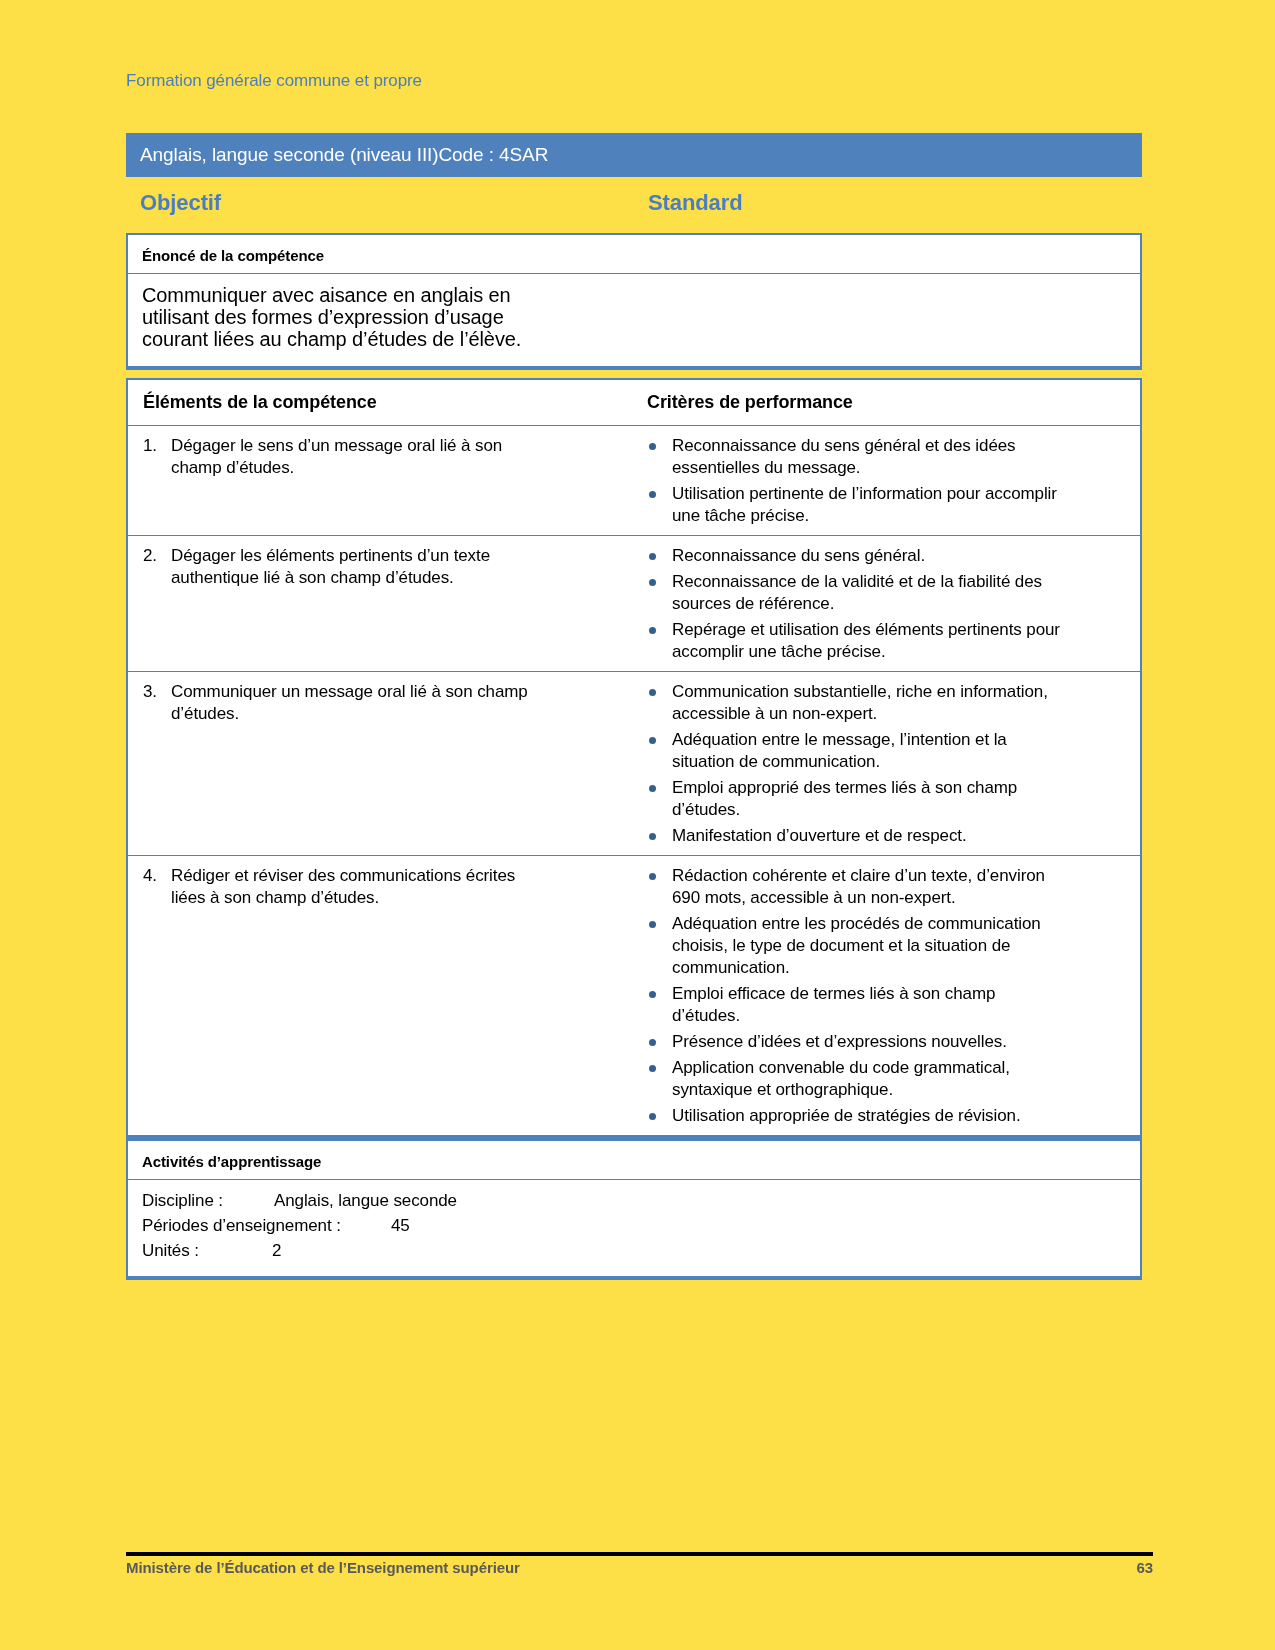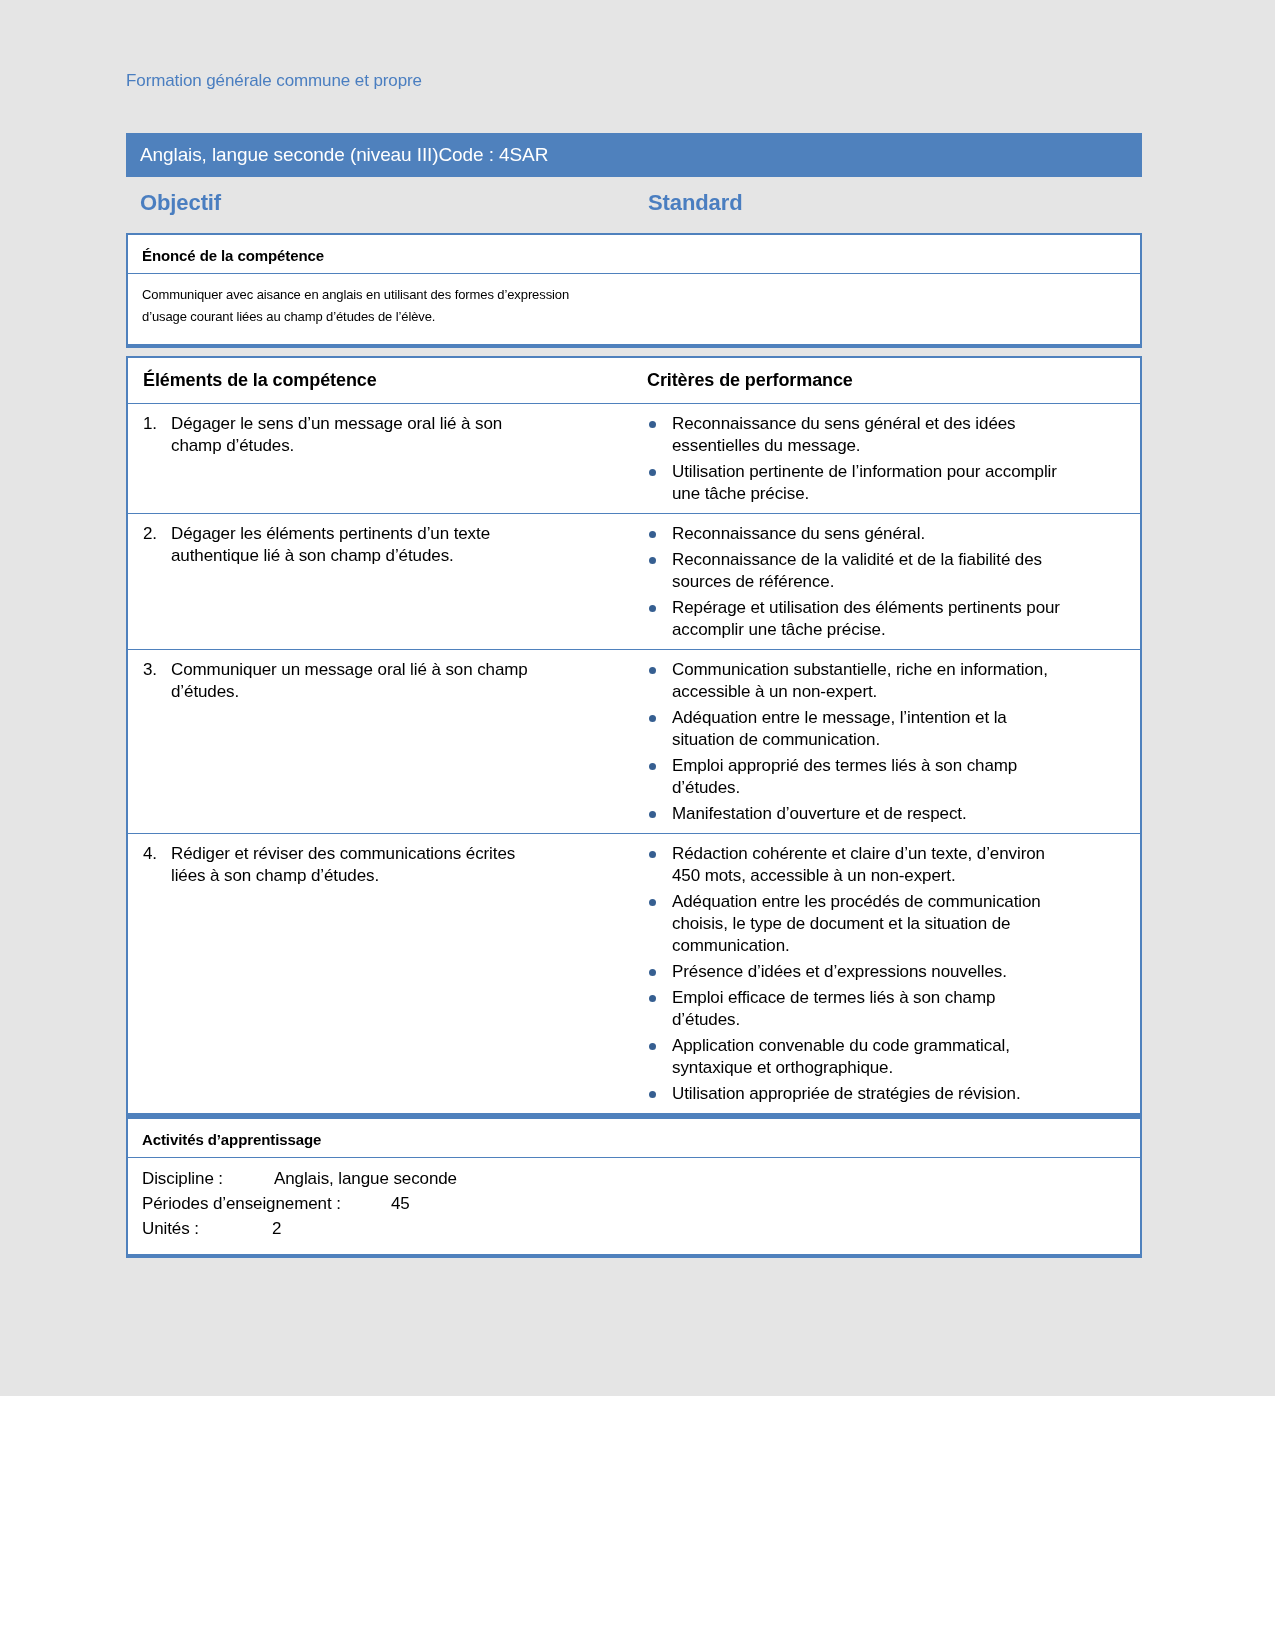--- a/index.html
+++ b/index.html
@@ -1,19 +1,19 @@
 <!DOCTYPE html>
 <html><head>
 <meta charset="utf-8">
 <style>
   html,body{margin:0;padding:0;background:#ffffff;}
   .page{
     position:relative;
-    width:1275px;height:1396px;
-    background:#e5e5e5;
+    width:1275px;height:1650px;
+    background:#fde047;
     font-family:"Liberation Sans", sans-serif;
     color:#000;
     letter-spacing:-0.1px;
     overflow:hidden;
   }
   .content{
     position:absolute;left:126px;top:0;width:1016px;
   }
   .eyebrow{
     margin-top:70px;
@@ -46,21 +46,21 @@
     background:#fff;
   }
   .box-enonce{margin-top:13px;}
   .box-heading{
     padding:12px 14px 9px 14px;
     font-size:15px;font-weight:bold;
     border-bottom:1px solid #4f81bd;
   }
   .enonce-body{
     padding:10px 14px 16px 14px;
-    font-size:13px;line-height:22px;
+    font-size:20px;line-height:22px;
   }
   .enonce-text{display:block;max-width:430px;}
   .box-table{margin-top:8px;}
   .thead{
     display:grid;grid-template-columns:517px 1fr;
     border-bottom:1px solid #4f81bd;
     min-height:46px;box-sizing:border-box;
   }
   .thead .th{
     font-size:18px;font-weight:bold;
@@ -185,24 +185,24 @@
           <li>Manifestation d’ouverture et de respect.</li>
         </ul>
       </div>
 
       <div class="trow row-4">
         <div class="el-cell">
           <span class="el-num">4.</span>
           <span class="el-text">Rédiger et réviser des communications écrites liées à son champ d’études.</span>
         </div>
         <ul class="crit">
-          <li>Rédaction cohérente et claire d’un texte, d’environ 450 mots, accessible à un non-expert.</li>
+          <li>Rédaction cohérente et claire d’un texte, d’environ 690 mots, accessible à un non-expert.</li>
           <li>Adéquation entre les procédés de communication choisis, le type de document et la situation de communication.</li>
+          <li>Emploi efficace de termes liés à son champ d’études.</li>
           <li>Présence d’idées et d’expressions nouvelles.</li>
-          <li>Emploi efficace de termes liés à son champ d’études.</li>
           <li>Application convenable du code grammatical, syntaxique et orthographique.</li>
           <li>Utilisation appropriée de stratégies de révision.</li>
         </ul>
       </div>
     </div>
 
     <div class="box box-activites">
       <div class="box-heading">Activités d’apprentissage</div>
       <div class="activites-body">
         <div class="act-line act-line-0">

